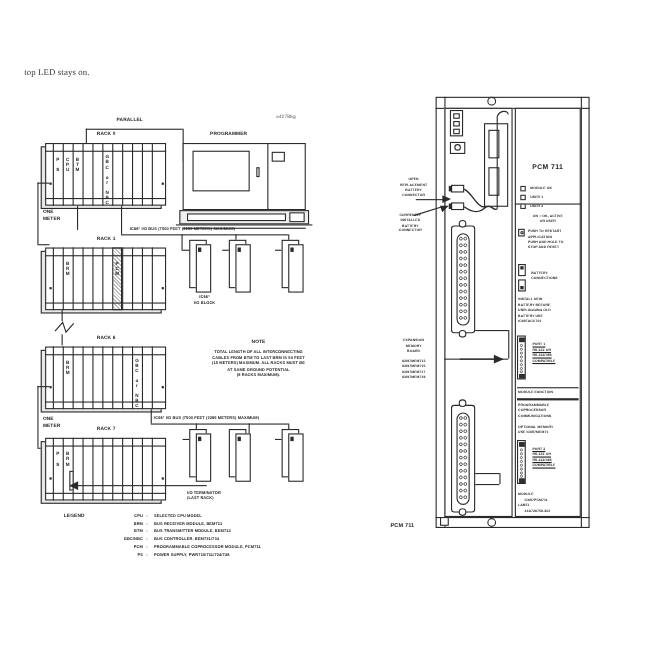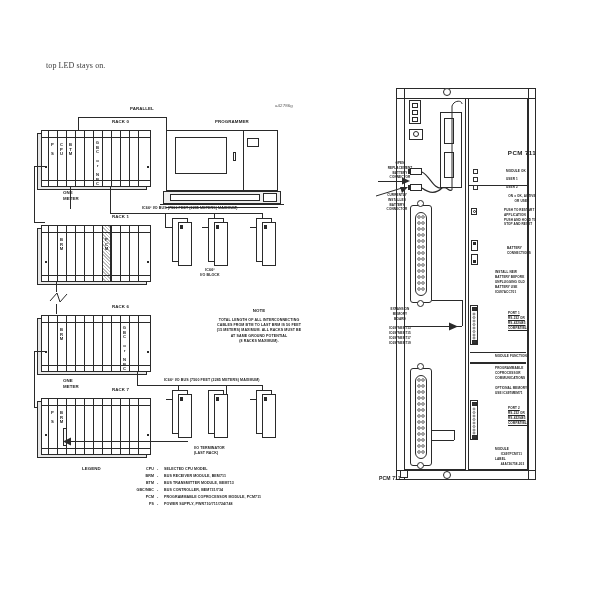--- a/index.html
+++ b/index.html
@@ -1,21 +1,21 @@
 <!DOCTYPE html>
 <html><head>
 <meta charset="utf-8">
 <style>
   html,body{margin:0;padding:0;background:#ffffff;}
   body{width:600px;height:600px;position:relative;overflow:hidden;
        font-family:"Liberation Sans",sans-serif;color:#1a1a1a;}
   .page{position:absolute;left:0;top:0;width:600px;height:600px;}
   .abs{position:absolute;}
   .txt{position:absolute;font-family:"Liberation Sans",sans-serif;color:#222;
-       white-space:pre;line-height:1.12;letter-spacing:.1px;margin-left:24px;}
+       white-space:pre;line-height:1.12;letter-spacing:.1px;}
   .tiny{font-size:3.1px;}
   .xs{font-size:3.6px;}
   .sm{font-size:4.4px;}
   .md{font-size:5.1px;}
   .lg{font-size:6.2px;}
   .bold{font-weight:bold;}
   .ctr{text-align:center;}
   .rt{text-align:right;}
   .serif{font-family:"Liberation Serif",serif;color:#3a3a3a;}
   .ln{position:absolute;background:#2a2a2a;}

